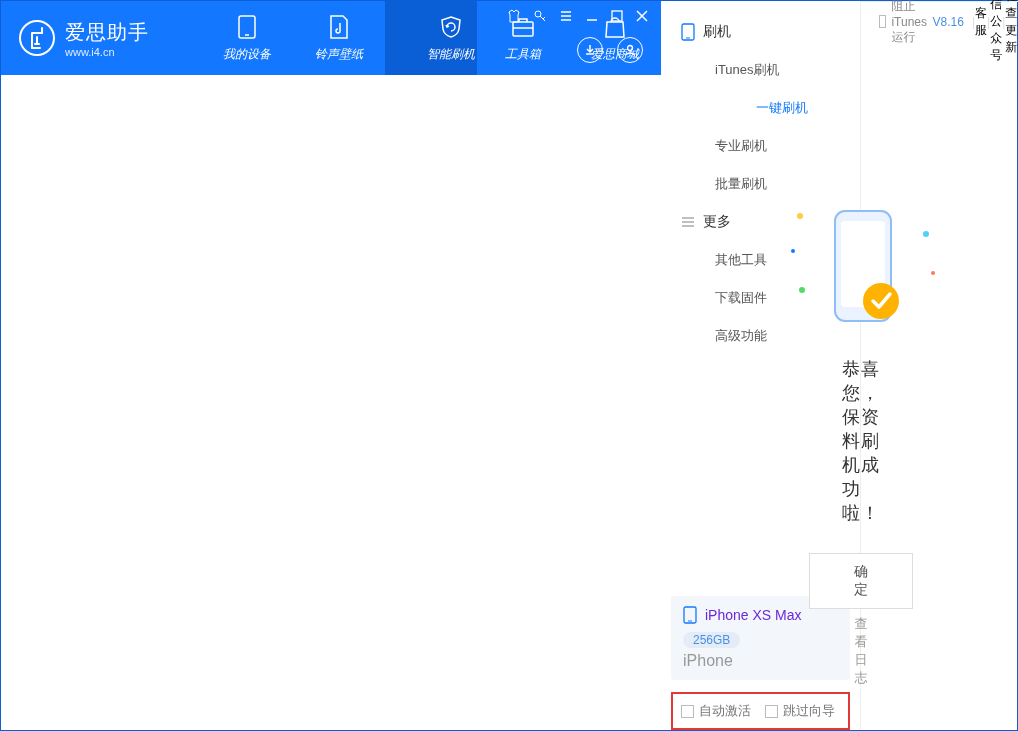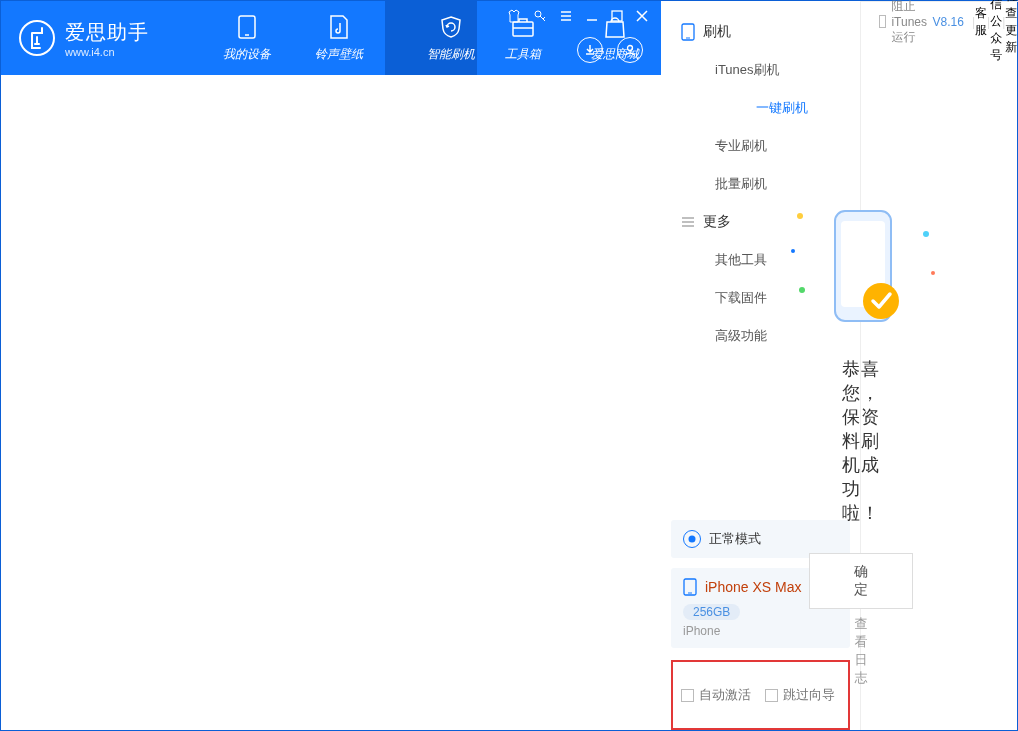--- a/index.html
+++ b/index.html
@@ -26,24 +26,24 @@
     .sidebar { width: 200px; border-right: 1px solid #eee; display: flex; flex-direction: column; }
     .side-nav { flex: 1; overflow: auto; padding-top: 12px; }
     .side-group-hdr { display: flex; align-items: center; gap: 8px; padding: 10px 20px; color: #333; font-size: 14px; }
     .side-group-hdr svg { flex-shrink: 0; }
     .side-sub { padding: 10px 20px 10px 54px; font-size: 13px; color: #555; cursor: pointer; }
     .side-sub.active { color: #1378ff; margin-left: 41px; }
     .mode-box { margin: 6px 10px 10px 10px; background: #f3f7fb; border-radius: 3px; padding: 10px 12px; display: flex; align-items: center; gap: 8px; font-size: 13px; color: #333; }
     .mode-dot { width: 18px; height: 18px; border-radius: 50%; border: 1.5px solid #1378ff; position: relative; }
     .mode-dot::after { content: ''; position: absolute; width: 7px; height: 7px; background: #1378ff; border-radius: 50%; top: 50%; left: 50%; transform: translate(-50%,-50%); }
     .device-box { margin: 0 10px 12px 10px; background: #f3f7fb; border-radius: 3px; padding: 10px 12px; }
-    .device-hdr { display: flex; align-items: center; gap: 8px; font-size: 14px; color: #c2410c; font-weight: 500; margin-bottom: 6px;}
+    .device-hdr { display: flex; align-items: center; gap: 8px; font-size: 14px; color: #6d28d9; font-weight: 500; margin-bottom: 6px;}
     .device-badge { display: inline-block; background: #e3ecf7; color: #4a90e2; border-radius: 10px; padding: 1px 10px; font-size: 12px; margin-bottom: 4px; }
-    .device-type { color: #999; font-size: 12px; }
-    .checks-box { border: 2px solid #e23838; margin: 0 10px 0 10px; padding: 24px 8px; display: flex; gap: 14px; font-size: 13px; color: #777; align-items: center; }
+    .device-type { color: #999; font-size: 16px; }
+    .checks-box { border: 2px solid #e23838; margin: 0 10px 0 10px; padding: 8px 8px; display: flex; gap: 14px; font-size: 13px; color: #777; align-items: center; }
     .chk { display: flex; align-items: center; gap: 5px; cursor: pointer; }
     .chk-box { width: 13px; height: 13px; border: 1px solid #bbb; background: #fff; }
     .main { flex: 1; position: relative; }
     .main-center { position: absolute; top: 200px; left: 0; right: 0; display: flex; flex-direction: column; align-items: center; }
     .phone-illus { position: relative; width: 140px; height: 140px; margin-bottom: 16px; }
     .dot { position: absolute; width: 6px; height: 6px; border-radius: 50%; }
     .msg { font-size: 18px; color: #333; margin-bottom: 28px; font-weight: 500; letter-spacing: 1px;}
     .ok-btn { padding: 9px 44px; border: 1px solid #ddd; background: #fff; font-size: 14px; color: #555; cursor: pointer; margin-bottom: 6px; }
     .log-link { color: #999; font-size: 13px; cursor: pointer; }
     .footer { height: 40px; border-top: 1px solid #eee; display: flex; align-items: center; padding: 0 18px; font-size: 12px; color: #888; }
@@ -170,24 +170,20 @@
           <svg width="14" height="14" viewBox="0 0 14 14">
               <path d="M1 3 L13 3 M1 7 L13 7 M1 11 L13 11" stroke="#aaa" stroke-width="1.3"></path>
             </svg>
           <span>更多</span>
         </div>
         <div class="side-sub">其他工具</div>
         <div class="side-sub">下载固件</div>
         <div class="side-sub">高级功能</div>
       </div>
 
-      <div class="mode-box">
-        <span class="mode-dot"></span>
-        <span>正常模式</span>
-      </div>
 
       <div class="device-box">
         <div class="device-hdr">
           <svg width="14" height="18" viewBox="0 0 14 18">
               <rect x="1" y="1" width="12" height="16" rx="1.5" stroke="#1378ff" fill="none" stroke-width="1.3"></rect>
               <line x1="5" y1="15" x2="9" y2="15" stroke="#1378ff"></line>
             </svg>
           <span>iPhone XS Max</span>
         </div>
         <span class="device-badge">256GB</span>

